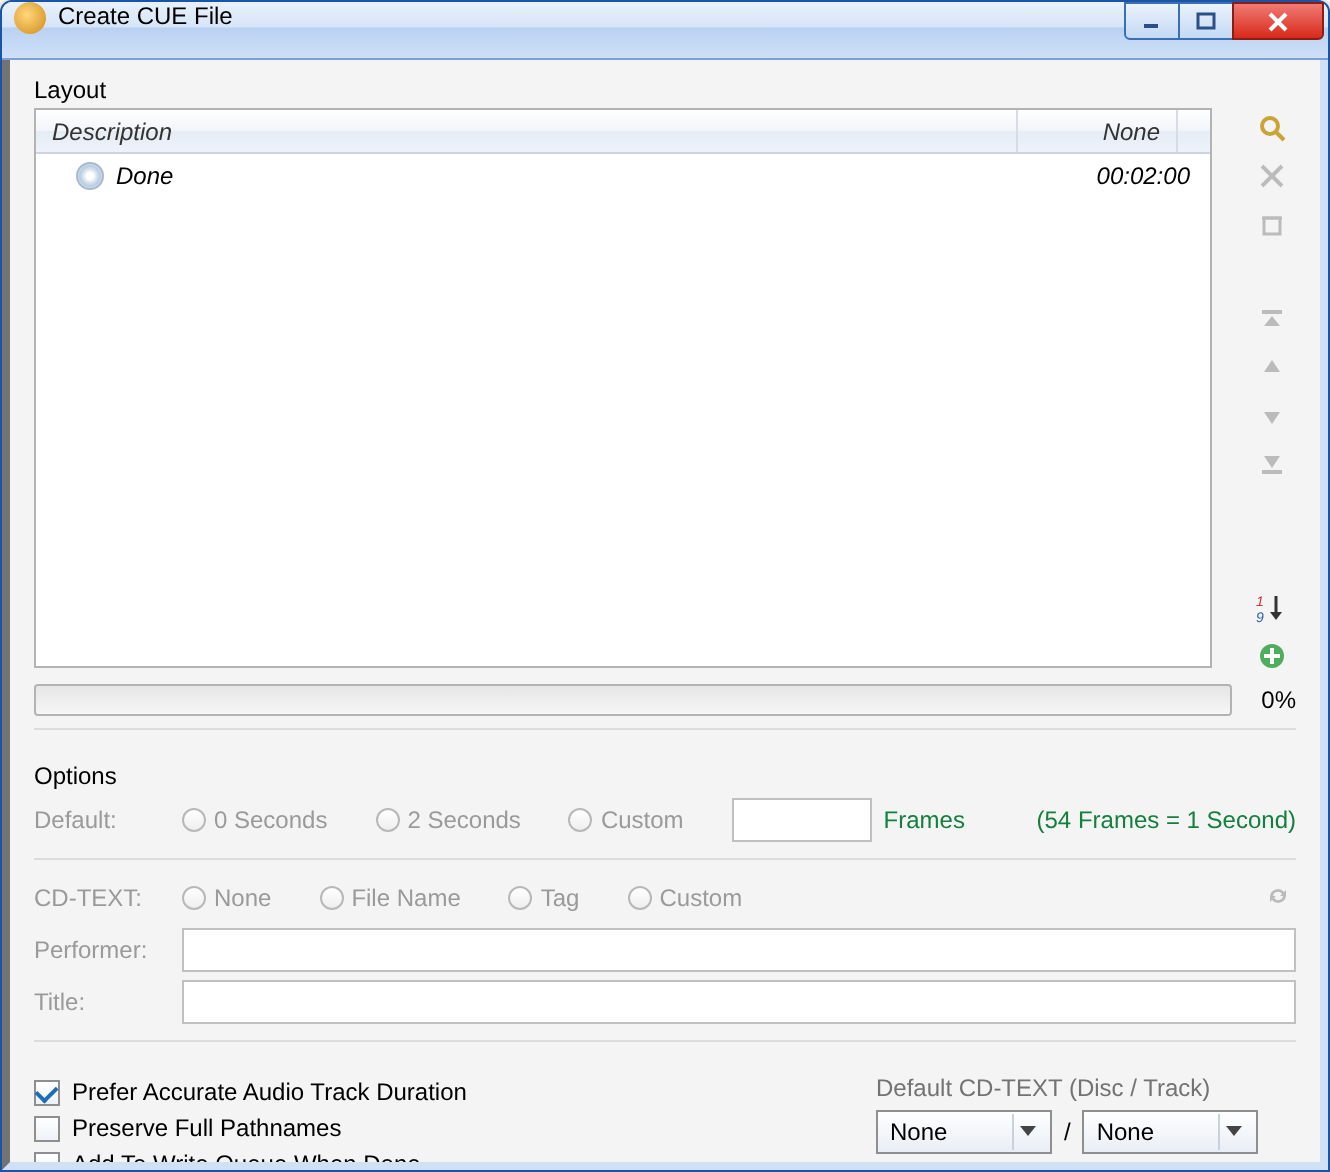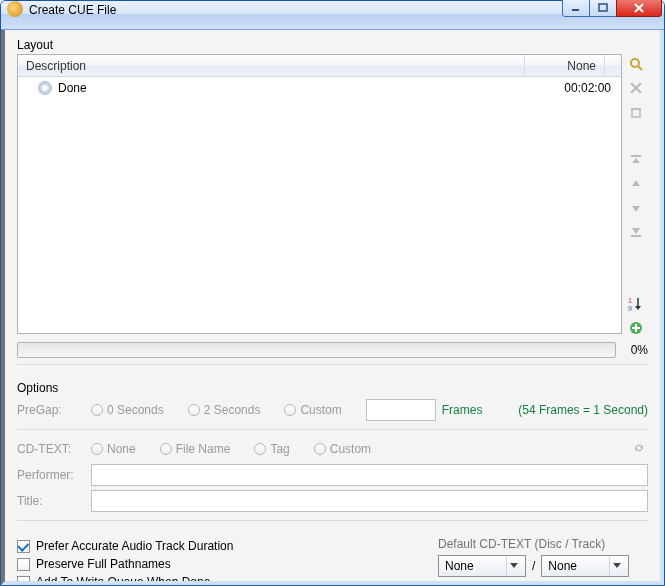--- a/index.html
+++ b/index.html
@@ -20,22 +20,22 @@
     background: #fff;
     display: flex;
     flex-direction: column;
     box-shadow: 0 0 4px rgba(0,0,0,.3);
   }
   .titlebar {
     height: 29px;
     background: linear-gradient(to bottom, #e9f1fb 0%, #d6e5f8 45%, #b9d1f2 46%, #cfe0f7 100%);
     border-bottom: 1px solid #7ba0d6;
     display: flex;
-    align-items: flex-end;
-    padding: 0 2px 12px 6px;
+    align-items: flex-start;
+    padding: 0 2px 0 6px;
     border-radius: 5px 5px 0 0;
   }
   .titlebar .app-icon {
     width: 16px; height: 16px;
     border-radius: 50%;
     background: radial-gradient(circle at 40% 40%, #ffd77a, #d08a1a);
     margin-right: 6px;
     flex-shrink: 0;
   }
   .titlebar .title-text {
@@ -75,22 +75,23 @@
     display: flex;
     flex-direction: column;
   }
   .group-label {
     font-size: 12px;
     color: #000;
     margin-bottom: 2px;
   }
   .layout-row {
     display: flex;
-    gap: 4px;
+    gap: 20px;
     flex: 0 0 auto;
+    font-style: italic;
   }
   .listview {
     flex: 1;
     border: 1px solid #b3b3b3;
     background: #fff;
     height: 280px;
     position: relative;
   }
   .lv-header {
     display: flex;
@@ -354,21 +355,21 @@
       <div class="progress-bar"></div>
       <div class="progress-pct">0%</div>
     </div>
 
     <hr class="sep-line">
 
     <div class="options">
       <div class="group-label">Options</div>
 
       <div class="opt-row">
-        <div class="opt-label">PreGap:</div>
+        <div class="opt-label">Default:</div>
         <div class="radio">
             <div class="r-dot"></div>
             <span>0 Seconds</span>
           </div>
         <div class="radio">
             <div class="r-dot"></div>
             <span>2 Seconds</span>
           </div>
         <div class="radio">
             <div class="r-dot"></div>

